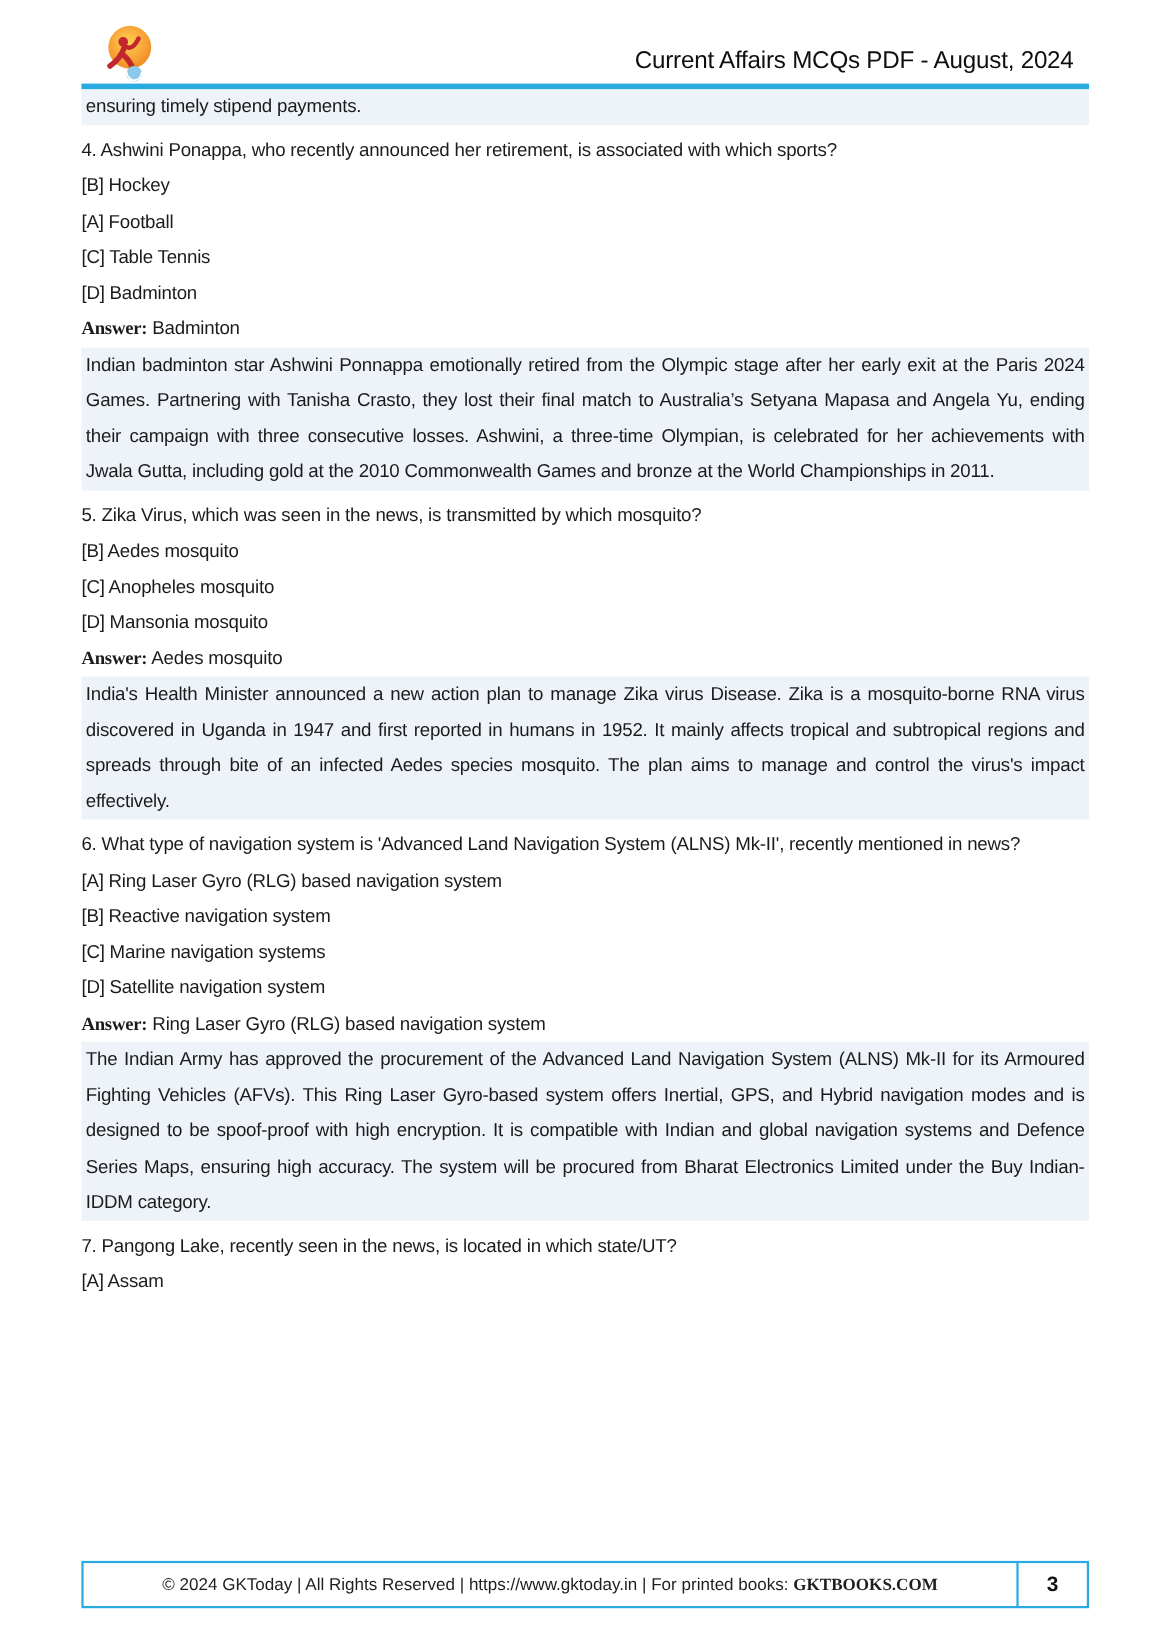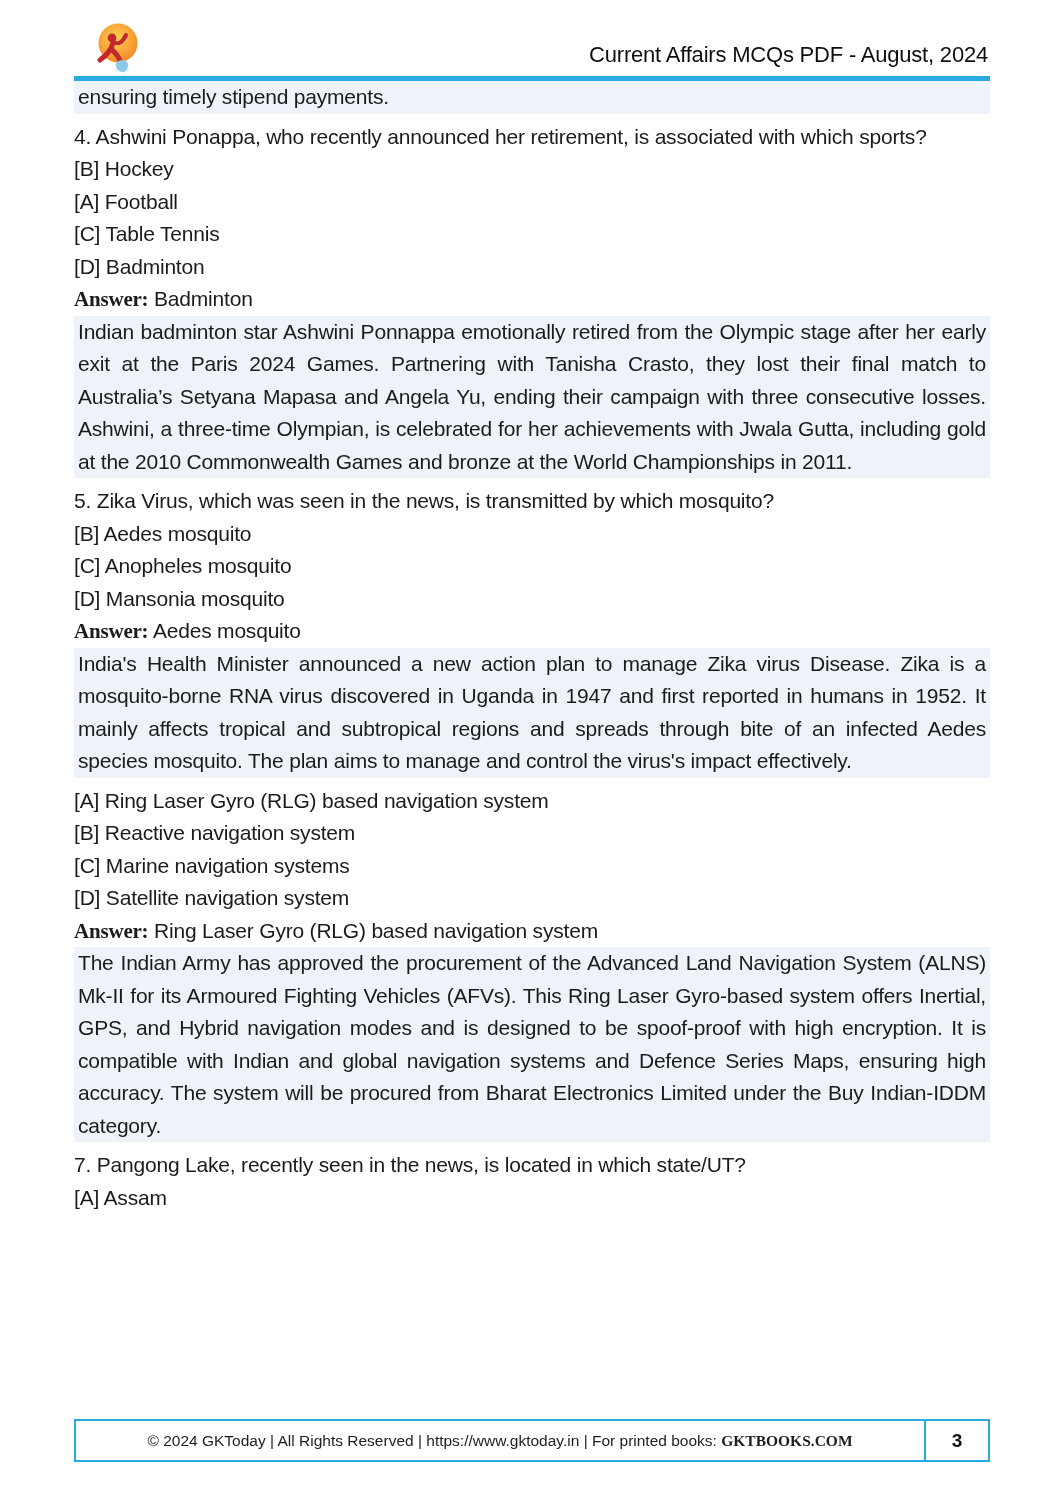--- a/index.html
+++ b/index.html
@@ -18,28 +18,28 @@
 
   
   .page-header{
     position:relative;
     margin:0 68px 0 74px;
     height:81px;
     border-bottom:5px solid var(--accent);
   }
   .logo{position:absolute;left:14px;top:22px;width:56px;height:58px;}
   .page-title{
-    position:absolute;right:2px;bottom:8px;
+    position:absolute;right:14px;bottom:8px;
     font-size:22px;color:#0f0f0f;letter-spacing:-0.2px;
   }
 
   
   .content{
     margin:0 68px 0 74px;
-    font-size:21px;line-height:32.5px;letter-spacing:-0.2px;
+    font-size:17px;line-height:32.5px;letter-spacing:-0.2px;
   }
   .content p{margin:0;}
   .hl{background:var(--hl);padding:0 4px;margin-left:-4px;margin-right:-4px;}
   .leftover{margin-top:2px;}
   .question{margin-top:7px;}
   .q-text{text-align:justify;}
   .explanation{text-align:justify;}
   .answer strong, strong{font-weight:bold;font-family:Liberation Serif, serif;}
 
   
@@ -102,20 +102,21 @@
     <section class="question">
       <p class="q-text"><span>5.</span> <span>Zika Virus, which was seen in the news, is transmitted by which mosquito?</span></p>
       <p class="option">[B] Aedes mosquito</p>
       <p class="option">[C] Anopheles mosquito</p>
       <p class="option">[D] Mansonia mosquito</p>
       <p class="answer"><strong>Answer:</strong> <span>Aedes mosquito</span></p>
       <p class="explanation hl">India's Health Minister announced a new action plan to manage Zika virus Disease. Zika is a mosquito-borne RNA virus discovered in Uganda in 1947 and first reported in humans in 1952. It mainly affects tropical and subtropical regions and spreads through bite of an infected Aedes species mosquito. The plan aims to manage and control the virus's impact effectively.</p>
     </section>
 
     <section class="question">
+      <p class="q-text"><span>6.</span> <span>What type of navigation system is 'Advanced Land Navigation System (ALNS) Mk-II', recently mentioned in news?</span></p>
       <p class="option">[A] Ring Laser Gyro (RLG) based navigation system</p>
       <p class="option">[B] Reactive navigation system</p>
       <p class="option">[C] Marine navigation systems</p>
       <p class="option">[D] Satellite navigation system</p>
       <p class="answer"><strong>Answer:</strong> <span>Ring Laser Gyro (RLG) based navigation system</span></p>
       <p class="explanation hl">The Indian Army has approved the procurement of the Advanced Land Navigation System (ALNS) Mk-II for its Armoured Fighting Vehicles (AFVs). This Ring Laser Gyro-based system offers Inertial, GPS, and Hybrid navigation modes and is designed to be spoof-proof with high encryption. It is compatible with Indian and global navigation systems and Defence Series Maps, ensuring high accuracy. The system will be procured from Bharat Electronics Limited under the Buy Indian-IDDM category.</p>
     </section>
 
     <section class="question">
       <p class="q-text"><span>7.</span> <span>Pangong Lake, recently seen in the news, is located in which state/UT?</span></p>

